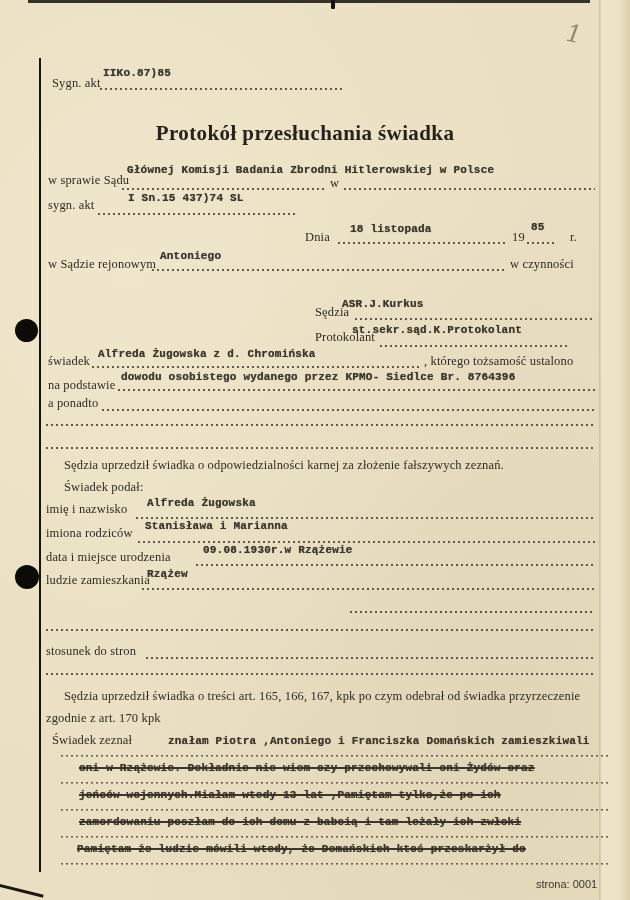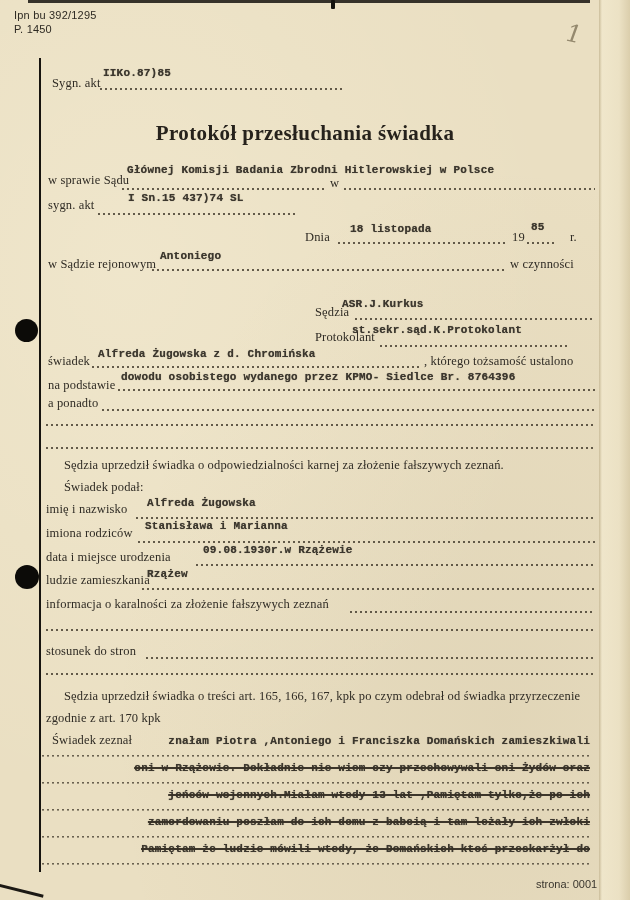--- a/index.html
+++ b/index.html
@@ -29,46 +29,42 @@
   .pencil{position:absolute;left:566px;top:20px;font-size:24px;color:#877b60;
     transform:rotate(12deg) skewX(-8deg);font-family:"DejaVu Serif",serif;opacity:.85;}
   .lbl{position:absolute;font-size:12.5px;white-space:nowrap;color:#2f2b24;letter-spacing:.15px;text-align:right;}
   .typed{position:absolute;font-family:"Liberation Mono","DejaVu Sans Mono",monospace;
     font-size:11px;font-weight:bold;color:#3c372e;white-space:nowrap;letter-spacing:.2px;
     text-shadow:0 0 .7px rgba(50,45,35,.75);}
   .title{position:absolute;left:140px;top:121px;width:330px;text-align:center;
     font-size:21px;font-weight:bold;letter-spacing:.4px;color:#26221c;}
   .dots{position:absolute;height:2px;
     background-image:repeating-linear-gradient(to right,rgba(64,56,42,.8) 0 2px,transparent 2px 5px);}
-  .trow{position:absolute;left:42px;width:548px;height:27px;
-    background:repeating-linear-gradient(to right,rgba(64,56,42,.75) 0 2px,transparent 2px 5px) bottom/100% 1.6px no-repeat;text-align:right;}
+  .trow{position:absolute;left:61px;width:548px;height:27px;
+    background:repeating-linear-gradient(to right,rgba(64,56,42,.75) 0 2px,transparent 2px 5px) bottom/100% 1.6px no-repeat;}
   .trow.norule{background:none;}
   .trow .typed{position:static;display:inline-block;}
   .struck{text-decoration:line-through;text-decoration-thickness:1.6px;
     text-decoration-color:rgba(55,48,38,.85);}
   .footer{position:absolute;left:536px;top:878px;font-family:Liberation Sans, sans-serif;
     font-size:11px;color:#3a362e;}
 </style>
 </head>
 <body>
 
 <div class="page">
 
   <div class="edge-band"></div>
   <div class="topline"></div>
   <div class="topmark"></div>
   <div class="vline"></div>
   <div class="hole hole1"></div>
   <div class="hole hole2"></div>
   <div class="corner-bl"></div>
 
-  <div class="stamp">
-    <div>Ipn bu 392/1295</div>
-    <div>P. 1450</div>
-  </div>
   <div class="pencil">1</div>
 
   <div class="lbl" style="left:52px;top:76px">Sygn. akt</div>
   <div class="typed" style="left:103px;top:67px">IIKo.87)85</div>
   <div class="dots" style="left:100px;top:88px;width:245px"></div>
 
   <div class="title">Protokół przesłuchania świadka</div>
 
   <div class="typed" style="left:127px;top:164px">Głównej Komisji Badania Zbrodni Hitlerowskiej w Polsce</div>
   <div class="lbl" style="left:48px;top:173px">w sprawie Sądu</div>
@@ -126,40 +122,39 @@
   <div class="dots" style="left:138px;top:541px;width:457px"></div>
 
   <div class="lbl" style="left:46px;top:550px">data i miejsce urodzenia</div>
   <div class="typed" style="left:203px;top:544px">09.08.1930r.w Rzążewie</div>
   <div class="dots" style="left:196px;top:564px;width:399px"></div>
 
   <div class="lbl" style="left:46px;top:573px">ludzie zamieszkania</div>
   <div class="typed" style="left:147px;top:568px">Rzążew</div>
   <div class="dots" style="left:142px;top:588px;width:453px"></div>
 
-  <div class="lbl" style="left:46px;top:597px">informacja o karalności za złożenie fałszywych zeznań</div>
   <div class="dots" style="left:350px;top:611px;width:245px"></div>
   <div class="dots" style="left:46px;top:629px;width:549px"></div>
 
   <div class="lbl" style="left:46px;top:644px">stosunek do stron</div>
   <div class="dots" style="left:146px;top:657px;width:449px"></div>
   <div class="dots" style="left:46px;top:673px;width:549px"></div>
 
   <div class="lbl" style="left:64px;top:689px">Sędzia uprzedził świadka o treści art. 165, 166, 167, kpk po czym odebrał od świadka przyrzeczenie</div>
   <div class="lbl" style="left:46px;top:711px">zgodnie z art. 170 kpk</div>
 
   <div class="lbl" style="left:52px;top:733px">Świadek zeznał</div>
   <div class="trow" style="top:730px">
     <span class="typed" style="margin-left:107px">znałam Piotra ,Antoniego i Franciszka Domańskich zamieszkiwali</span>
   </div>
   <div class="trow" style="top:757px">
     <span class="typed struck" style="margin-left:18px">oni w Rzążewie. Dokładnie nie wiem czy przechowywali oni Żydów oraz</span>
   </div>
   <div class="trow" style="top:784px">
-    <span class="typed struck" style="">jeńców wojennych.Miałam wtedy 13 lat ,Pamiętam tylko,że po ich</span>
+    <span class="typed struck" style="margin-left:18px">jeńców wojennych.Miałam wtedy 13 lat ,Pamiętam tylko,że po ich</span>
   </div>
   <div class="trow" style="top:811px">
     <span class="typed struck" style="margin-left:18px">zamordowaniu poszłam do ich domu z babcią  i tam leżały ich zwłoki</span>
   </div>
   <div class="trow" style="top:838px">
     <span class="typed struck" style="margin-left:16px">Pamiętam że ludzie mówili wtedy, że Domańskich ktoś przeskarżył do</span>
   </div>
 
   <div class="footer">strona: 0001</div>
 

